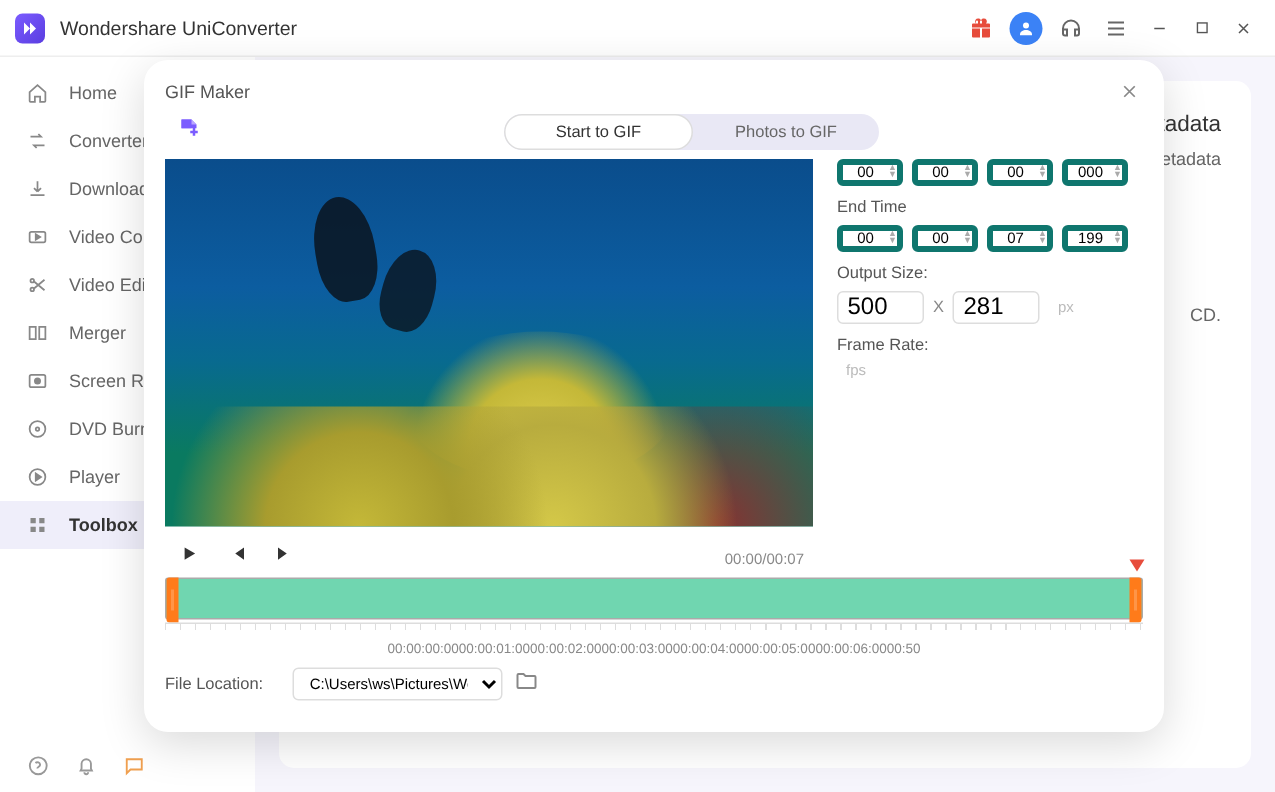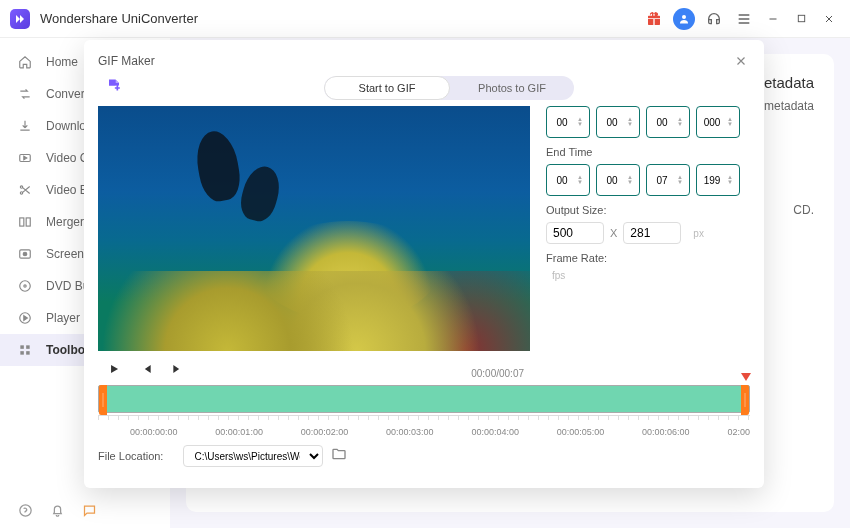--- a/index.html
+++ b/index.html
@@ -17,21 +17,21 @@
 .mainwrap { display: flex; height: 490px; }
 .sidebar { width: 170px; background: #fff; padding-top: 8px; }
 .sidebar .item { height: 32px; display:flex; align-items:center; padding-left:18px; font-size:12px; color:#666; cursor:pointer; }
 .sidebar .item.active { background:#efeefa; color:#333; font-weight:600; }
 .sidebar .sicon { width:18px; display:inline-flex; margin-right:10px; color:#888; }
 
 .rightbg { flex:1; background:#f6f5fc; position:relative; padding:16px; }
 .bgcard { background:#fff; border-radius:10px; height:100%; padding:20px; color:#666; font-size:12px; }
 .bgcard .t1 { font-size:15px; color:#333; margin-bottom:8px; }
 
-.modal { position:absolute; left:84px; top:40px; width:680px; height:448px; background:#fff; border-radius:6px; box-shadow:0 8px 30px rgba(0,0,0,0.15); padding:12px 14px 10px 14px; }
+.modal { position:absolute; left:96px; top:40px; width:680px; height:448px; background:#fff; border-radius:16px; box-shadow:0 8px 30px rgba(0,0,0,0.15); padding:12px 14px 10px 14px; }
 .modal-head { display:flex; align-items:center; margin-bottom:6px; }
 .modal-title { font-size:12px; color:#555; }
 .modal-close { margin-left:auto; cursor:pointer; color:#888; width:18px; height:18px; display:flex; align-items:center; justify-content:center; }
 
 .row2 { display:flex; align-items:center; margin-bottom:6px; }
 .addicon { width:20px; height:20px; color:#7b5cff; margin-left:6px; cursor:pointer; }
 .tabs { margin-left:200px; width:250px; height:24px; background:#e9e8f5; border-radius:12px; display:flex; overflow:hidden; }
 .tab { flex:1; font-size:11px; display:flex; align-items:center; justify-content:center; color:#666; cursor:pointer; }
 .tab.active { background:#fff; border:1px solid #ddd; border-radius:12px; color:#333; }
 
@@ -42,36 +42,36 @@
 .preview .coral1 { position:absolute; left:0; bottom:0; width:100%; height:80px; background:radial-gradient(circle at 30% 100%, #c4b838 0%, #a89c2e 20%, transparent 40%), radial-gradient(circle at 60% 100%, #d4c848 0%, #b8ac3e 25%, transparent 45%), radial-gradient(circle at 85% 100%, #8a3030 0%, transparent 30%); }
 .preview .coral2 { position:absolute; left:160px; bottom:30px; width:180px; height:100px; background:radial-gradient(circle at 50% 80%, #e0d050 0%, #c4b838 40%, transparent 70%); border-radius:50%; }
 
 .controls { width:432px; height:28px; display:flex; align-items:flex-end; padding:0 6px; }
 .cbtn { width:20px; height:20px; display:flex; align-items:center; justify-content:center; margin-right:12px; cursor:pointer; color:#333; }
 .timecode { margin-left:auto; font-size:10px; color:#888; }
 
 .settings { flex:1; padding-left:16px; font-size:11px; color:#555; }
 .slabel { margin:4px 0 6px 0; display:block; }
 .srow { display:flex; gap:6px; align-items:center; margin-bottom:8px; }
-.numbox { width:44px; height:32px; border:1px solid #0f766e; border-radius:4px; display:flex; align-items:center; }
+.numbox { width:44px; height:18px; border:4px solid #0f766e; border-radius:4px; display:flex; align-items:flex-start; }
 .numbox input { width:30px; border:none; font-size:10px; text-align:center; outline:none; background:transparent; }
 .spinner { width:10px; display:flex; flex-direction:column; font-size:6px; color:#aaa; line-height:5px; cursor:pointer; }
-.sinput { width:58px; height:22px; border:1px solid #ddd; border-radius:4px; font-size:12px; padding:0 6px; outline:none; }
+.sinput { width:58px; height:22px; border:1px solid #ddd; border-radius:4px; font-size:16px; padding:0 6px; outline:none; }
 .xsep { font-size:11px; color:#888; }
 .selectfr { width:116px; height:22px; border:1px solid #ddd; border-radius:4px; font-size:10px; padding:0 6px; outline:none; background:#fff; }
 .unit { font-size:10px; color:#bbb; margin-left:6px; }
 
 .timeline { margin-top:6px; position:relative; }
 .track { height:28px; background:#70d6b0; border:1px solid #aaa; position:relative; border-radius:2px; }
 .handle { position:absolute; top:-1px; width:8px; height:30px; background:#ff7b1a; }
 .handle.left { left:0; border-radius:2px 0 0 2px; }
 .handle.right { right:0; border-radius:0 2px 2px 0; }
 .handle::after { content:""; position:absolute; left:3px; top:8px; width:2px; height:14px; background:#fff3; }
 .marker { position:absolute; right:-1px; top:-12px; width:0; height:0; border-left:5px solid transparent; border-right:5px solid transparent; border-top:8px solid #e74c3c; }
-.ticks { display:flex; justify-content:space-between; font-size:9px; color:#888; margin-top:6px; position:relative;margin-left:32px; }
+.ticks { display:flex; justify-content:center; font-size:9px; color:#888; margin-top:6px; position:relative; }
 .ticks span { }
 .ruler { height:6px; border-top:1px solid #ddd; position:relative; margin-top:2px;}
 .ruler::before{content:"";position:absolute;left:0;right:0;top:0;height:4px;background:repeating-linear-gradient(90deg,#ddd 0,#ddd 1px,transparent 1px,transparent 10px);}
 
 .footer { display:flex; align-items:center; margin-top:8px; }
 .flabel { font-size:11px; color:#555; margin-right:20px; }
 .pathsel { width:140px; height:22px; border:1px solid #ddd; border-radius:4px; font-size:10px; padding:0 6px; outline:none; background:#fff; }
 .foldericon { margin-left:8px; color:#888; cursor:pointer; }
 .create { margin-left:auto; width:96px; height:30px; border-radius:15px; background:#8b6cff; color:#fff; font-size:12px; border:none; cursor:pointer; outline:3px solid #f0a050; outline-offset:2px; }
 
@@ -364,21 +364,21 @@
     </div>
     <div class="ruler"></div>
     <div class="ticks">
       <span>00:00:00:00</span>
       <span>00:00:01:00</span>
       <span>00:00:02:00</span>
       <span>00:00:03:00</span>
       <span>00:00:04:00</span>
       <span>00:00:05:00</span>
       <span>00:00:06:00</span>
-      <span>02:00</span>
+      <span>00:50</span>
     </div>
   </div>
 
   <div class="footer">
     <span class="flabel">File Location:</span>
     <select class="pathsel"><option>C:\Users\ws\Pictures\Wonders</option></select>
     <span class="foldericon"><svg width="16" height="16" viewBox="0 0 24 24" fill="none" stroke="currentColor" stroke-width="2">
           <path d="M3 6a1 1 0 011-1h5l2 2h9a1 1 0 011 1v10a1 1 0 01-1 1H4a1 1 0 01-1-1V6z"></path>
         </svg></span>
   </div>

